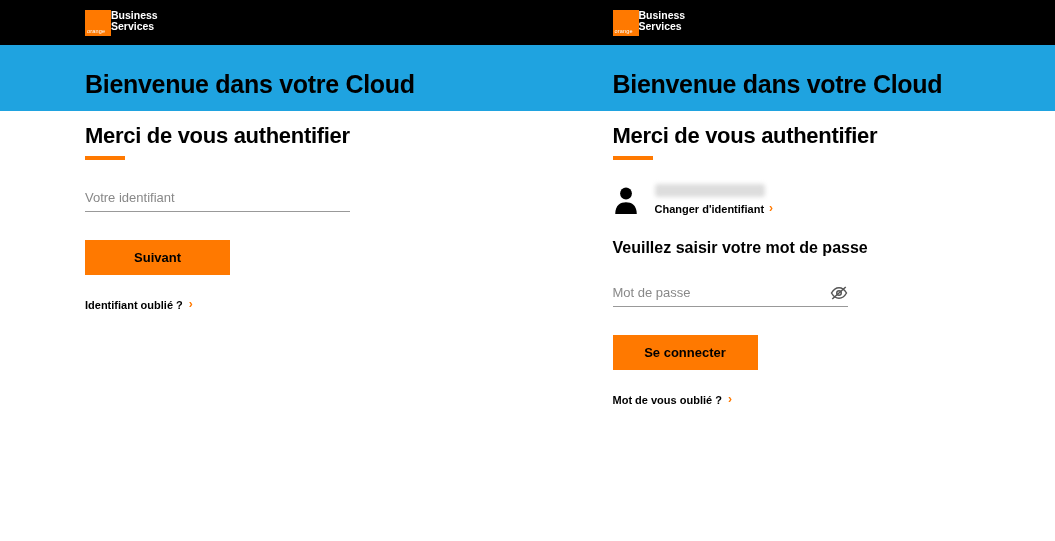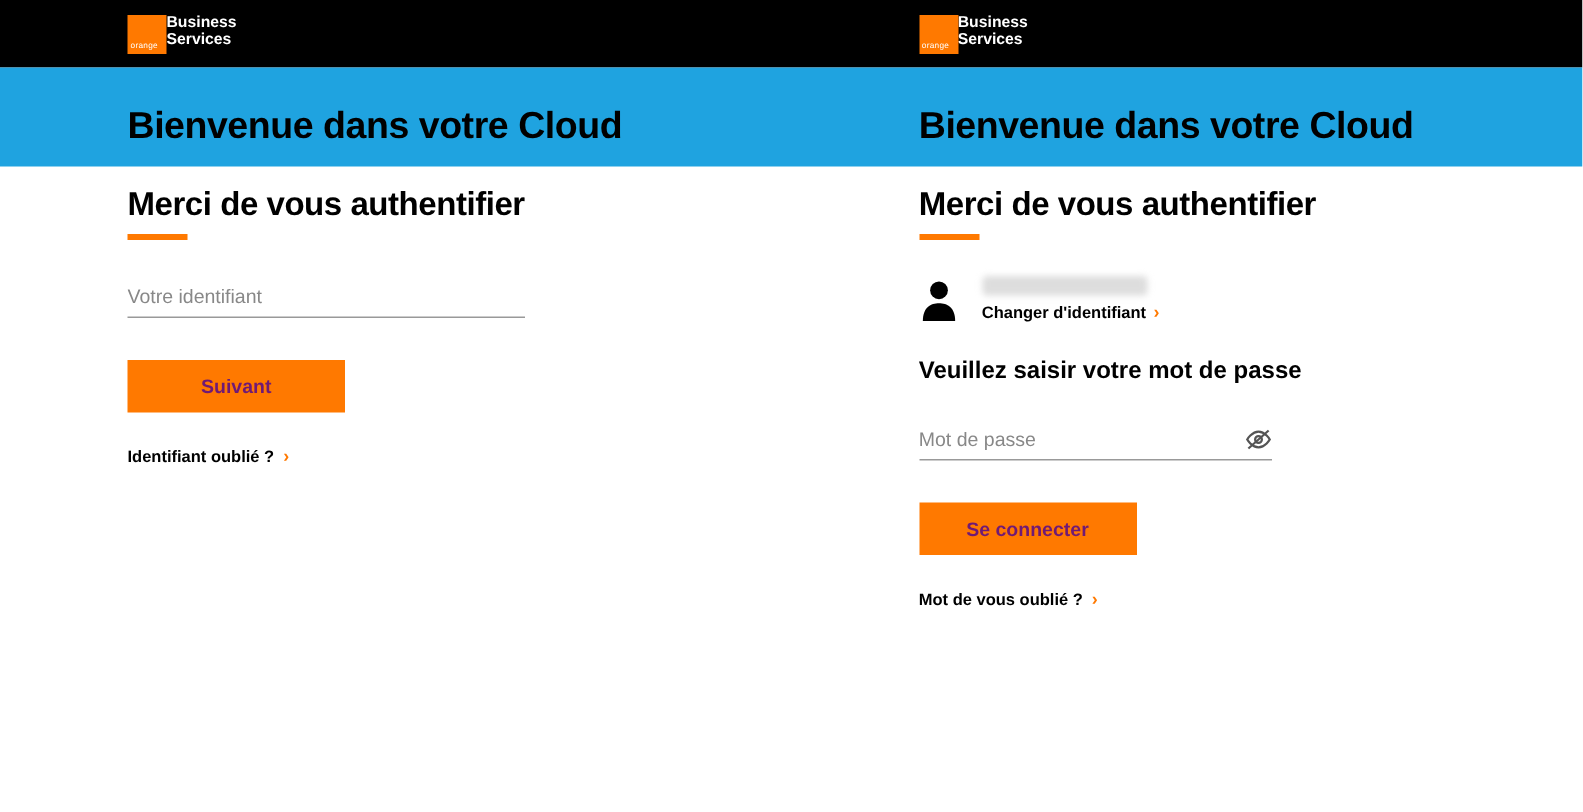--- a/index.html
+++ b/index.html
@@ -117,21 +117,21 @@
       color: #888;
     }
     .eye-icon {
       flex-shrink: 0;
       width: 18px;
       height: 14px;
       color: #555;
     }
     .btn {
       background: #ff7900;
-      color: #701a75;
+      color: #000000;
       border: none;
       padding: 10px 30px;
       font-size: 13px;
       font-weight: 700;
       cursor: pointer;
       min-width: 145px;
       text-align: center;
     }
     .btn-wrap {
       margin-top: 28px;

